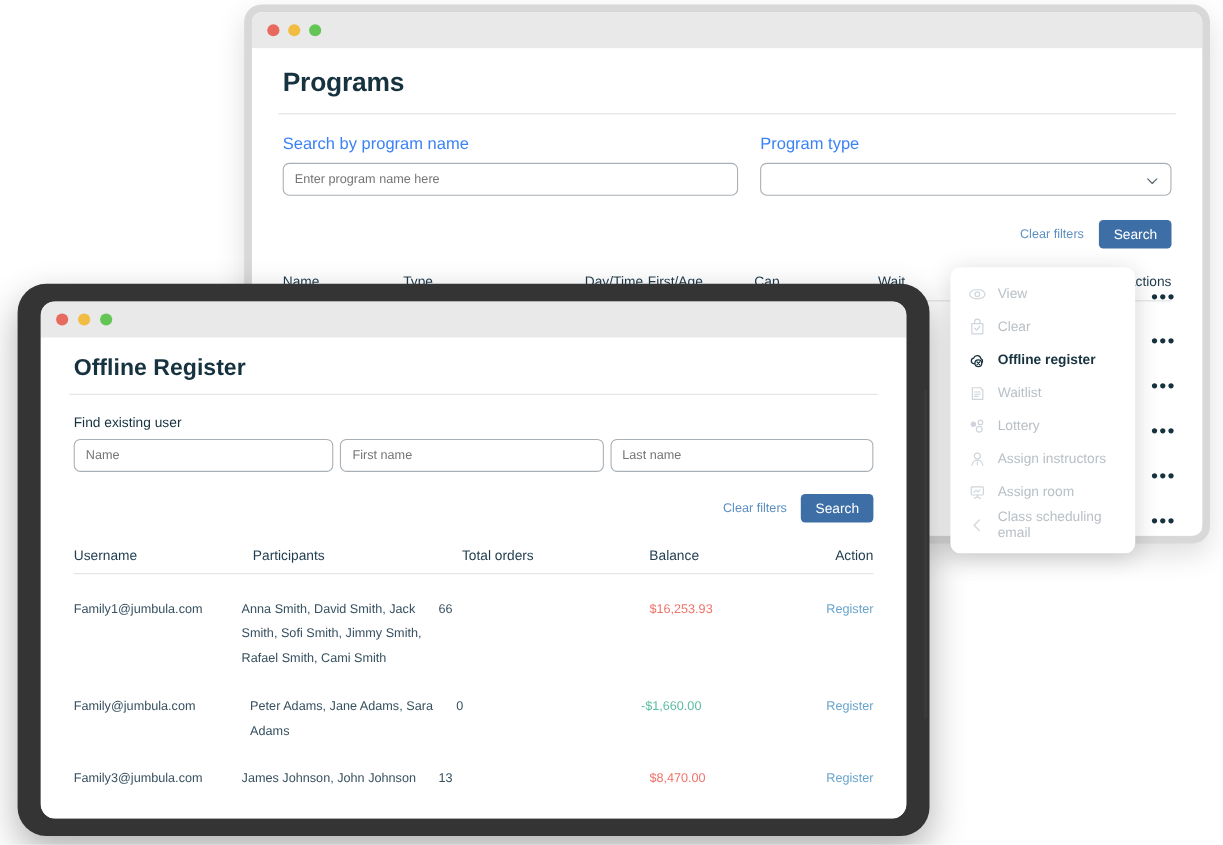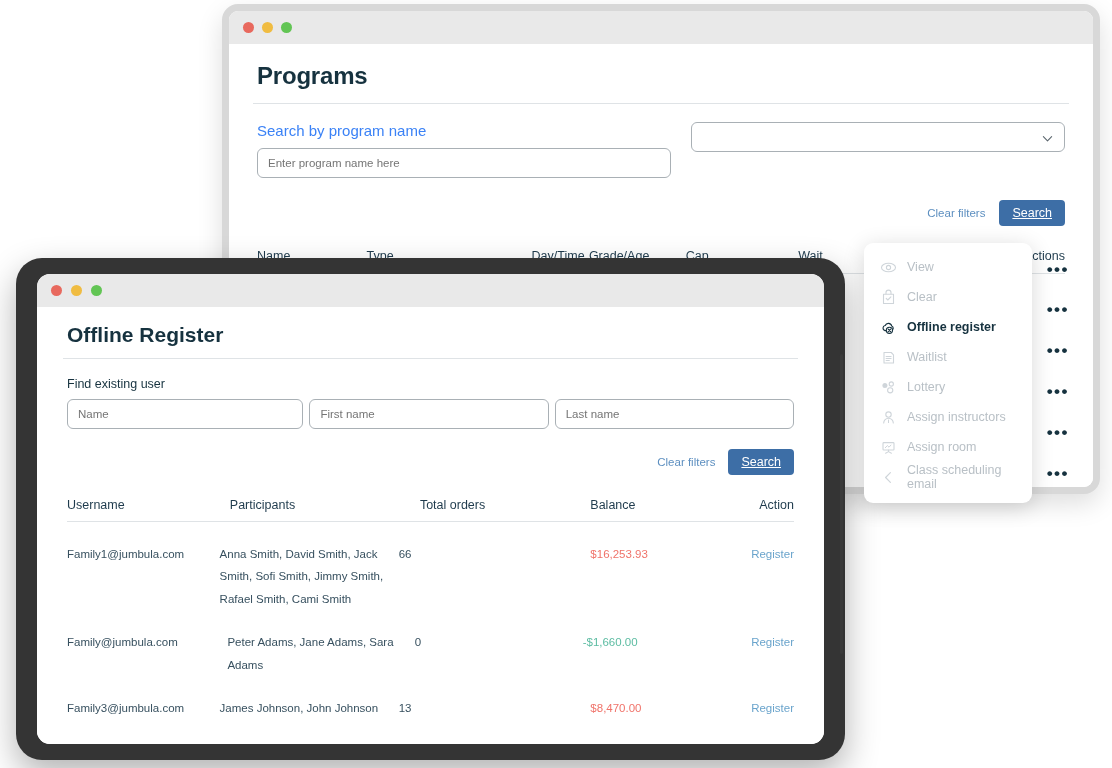--- a/index.html
+++ b/index.html
@@ -118,21 +118,20 @@
   }
   .search-btn {
     background: #3d6ea6;
     color: #ffffff;
     font-size: 12.5px;
     border: none;
     border-radius: 4px;
     padding: 6px 13px;
     cursor: pointer;
     font-family: "Liberation Sans", sans-serif;
-    text-decoration: underline;
   }
 
   
   .p-table { margin-top: 23px; padding: 0 4px; }
   .p-head {
     display: flex;
     font-size: 12.5px;
     color: #1f3b4d;
     padding-bottom: 10px;
     border-bottom: 1px solid #dfe3e6;
@@ -316,39 +315,40 @@
   <div id="programs-body">
     <h1 class="page-title">Programs</h1>
     <hr class="title-rule">
 
     <div class="filters-row">
       <div class="filter-field name-field">
         <span class="filter-label">Search by program name</span>
         <input class="text-input" type="text" placeholder="Enter program name here" style="">
       </div>
       <div class="filter-field type-field">
+        <span class="filter-label">Program type</span>
         <div class="select-input">
           <svg class="chevron-down" viewBox="0 0 12 12">
             <path d="M1.5 4 L6 8.5 L10.5 4" fill="none" stroke="#5b666e" stroke-width="1.2" stroke-linecap="round" stroke-linejoin="round"></path>
           </svg>
         </div>
       </div>
     </div>
 
     <div class="actions-row">
       <span class="clear-link">Clear filters</span>
       <button class="search-btn">Search</button>
     </div>
 
     <div class="p-table">
       <div class="p-head">
         <span class="c-name">Name</span>
         <span class="c-type">Type</span>
         <span class="c-day">Day/Time</span>
-        <span class="c-grade">Grade/Age</span>
+        <span class="c-grade">First/Age</span>
         <span class="c-cap">Cap</span>
         <span class="c-wait">Wait</span>
         <span class="c-rev">Rev</span>
         <span class="c-order">Order</span>
         <span class="c-act">Actions</span>
       </div>
 
       <div class="p-row">
         <span class="c-name">Chess Program 2024</span>
         <span class="c-type">Chess tournament</span>

